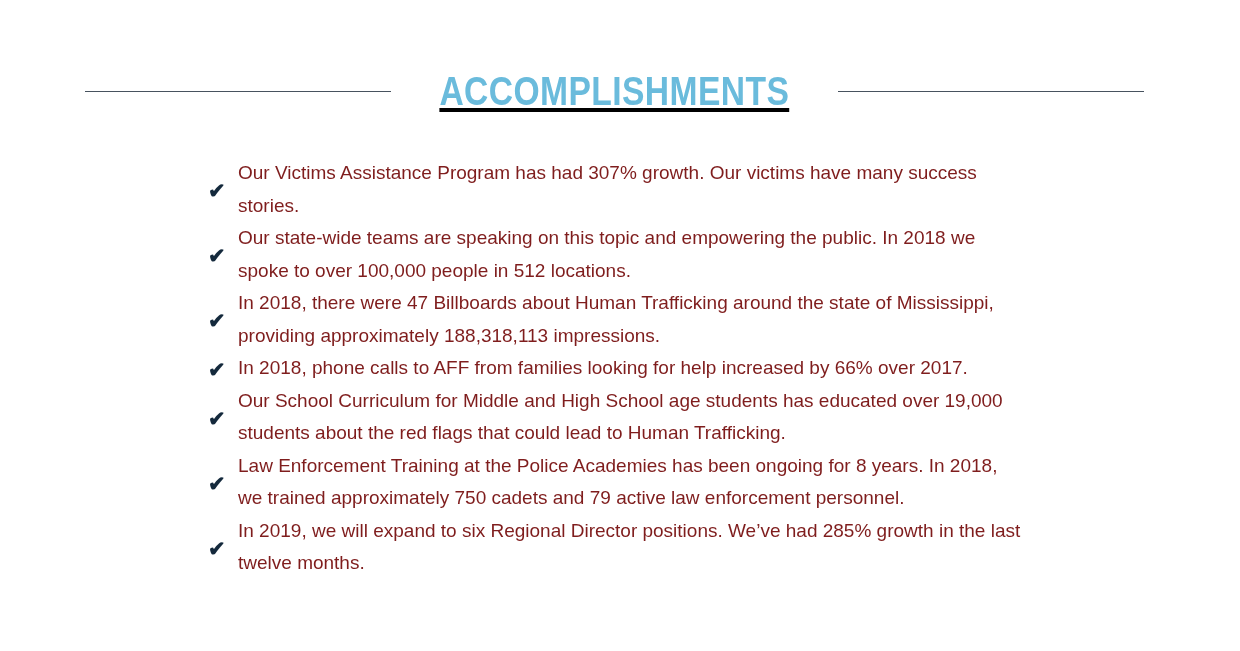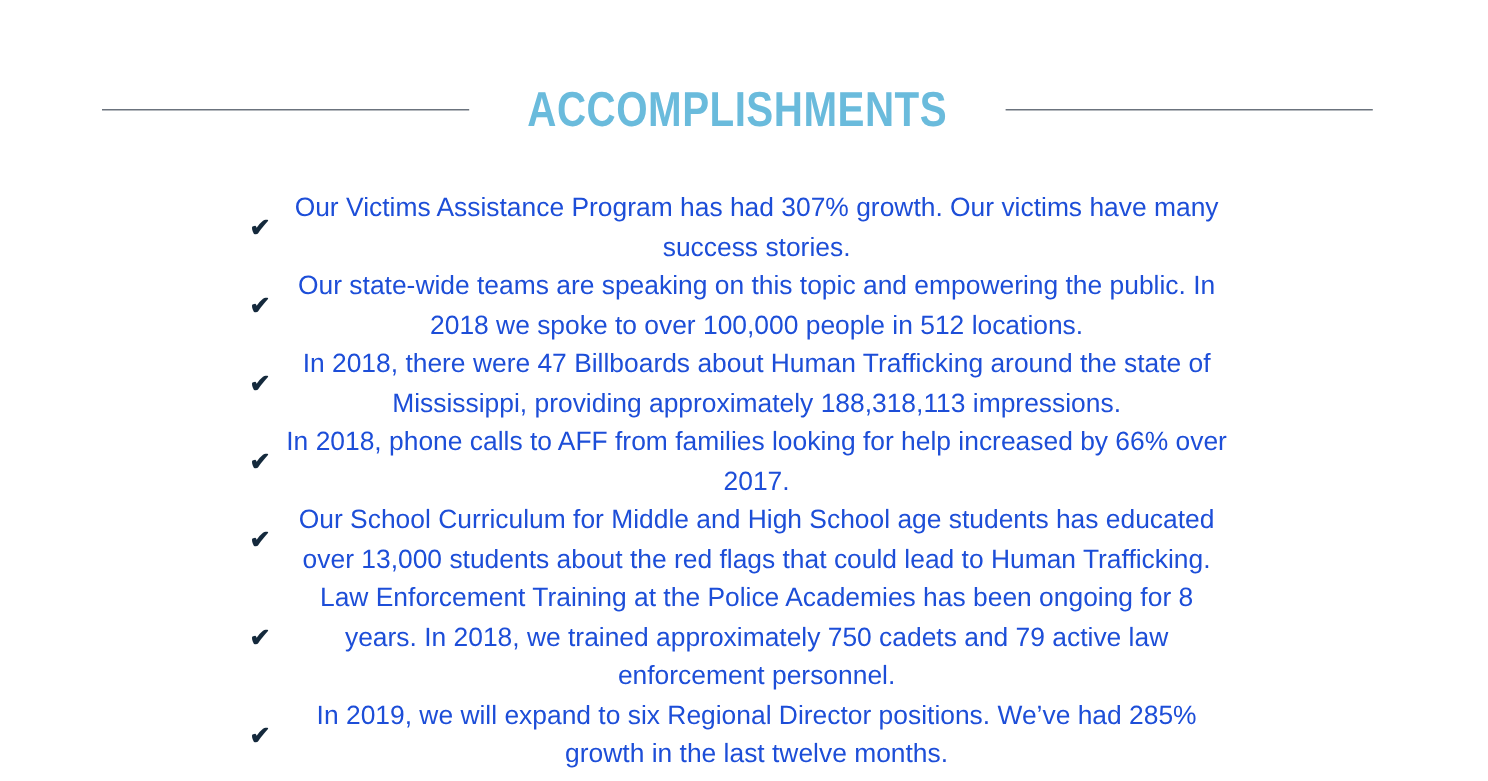--- a/index.html
+++ b/index.html
@@ -12,20 +12,21 @@
     position: relative;
     width: 1240px;
     height: 651px;
     overflow: hidden;
     background: #ffffff;
   }
   .header-row {
     display: flex;
     align-items: center;
     margin: 68px 96px 0 85px;
+    text-decoration: underline;
   }
   .rule {
     flex: 1;
     height: 0;
     border-top: 1px solid #47525e;
   }
   .title {
     margin: 0 10px;
     padding: 0;
     font-size: 41px;
@@ -51,25 +52,24 @@
   .check {
     flex: 0 0 30px;
     width: 30px;
     color: #14293c;
     font-size: 21px;
     font-weight: 700;
     line-height: 1;
     padding-top: 2px;
   }
   .text {
-    color: #1d4ed8;
-    font-size: 22px;
+    color: #7f1d1d;
+    font-size: 19px;
     line-height: 32.5px;
     width: 785px;
-    text-align: center;
   }
 </style>
 </head>
 <body>
 
 <div class="page">
 
   <div class="header-row">
     <div class="rule"></div>
     <h1 class="title">ACCOMPLISHMENTS</h1>
@@ -88,21 +88,21 @@
     <li class="item">
       <span class="check">✔</span>
       <span class="text">In 2018, there were 47 Billboards about Human Trafficking around the state of Mississippi, providing approximately 188,318,113 impressions.</span>
     </li>
     <li class="item">
       <span class="check">✔</span>
       <span class="text">In 2018, phone calls to AFF from families looking for help increased by 66% over 2017.</span>
     </li>
     <li class="item">
       <span class="check">✔</span>
-      <span class="text">Our School Curriculum for Middle and High School age students has educated over 13,000 students about the red flags that could lead to Human Trafficking.</span>
+      <span class="text">Our School Curriculum for Middle and High School age students has educated over 19,000 students about the red flags that could lead to Human Trafficking.</span>
     </li>
     <li class="item">
       <span class="check">✔</span>
       <span class="text">Law Enforcement Training at the Police Academies has been ongoing for 8 years. In 2018, we trained approximately 750 cadets and 79 active law enforcement personnel.</span>
     </li>
     <li class="item">
       <span class="check">✔</span>
       <span class="text">In 2019, we will expand to six Regional Director positions. We’ve had 285% growth in the last twelve months.</span>
     </li>
   </ul>

